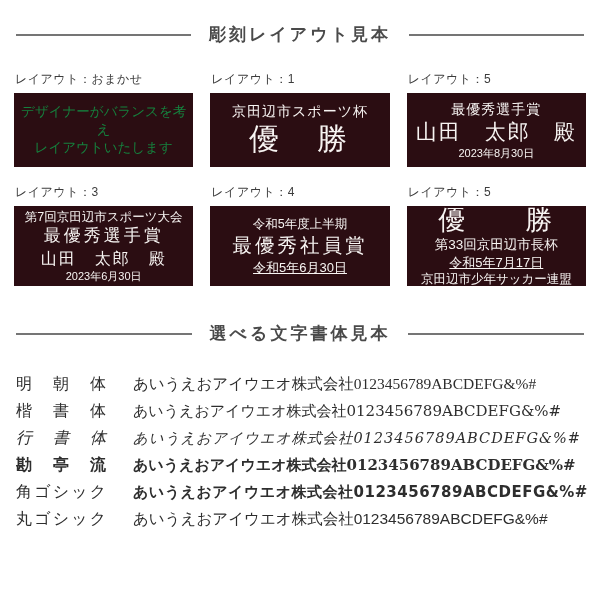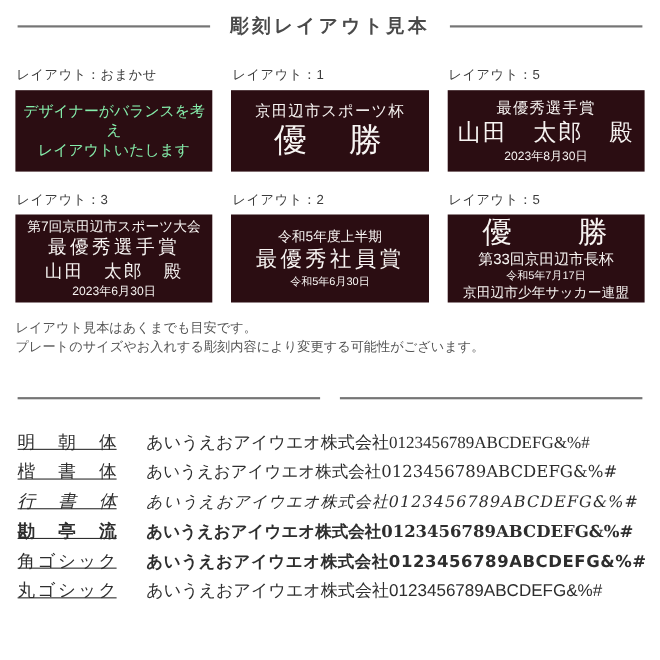--- a/index.html
+++ b/index.html
@@ -3,21 +3,21 @@
 <meta charset="utf-8">
 <style>
   * { margin: 0; padding: 0; box-sizing: border-box; }
   html, body {
     width: 600px; height: 600px;
     background: #ffffff;
     font-family: "Liberation Sans", "DejaVu Sans", sans-serif;
     color: #333;
     overflow: hidden;
   }
-  .page { width: 600px; height: 600px; padding-top: 12px; }
+  .page { width: 600px; height: 600px; padding-top: 23px; }
 
   
   .sec-title {
     display: flex; align-items: center;
     margin: 0 16px;
     gap: 18px;
   }
   .sec-title .rule {
     flex: 1; height: 0;
     border-top: 2px solid #757575;
@@ -44,24 +44,24 @@
     background: #2b0d12;
     color: #f7f4f2;
     display: flex; flex-direction: column;
     align-items: center; justify-content: center;
     text-align: center;
     line-height: 1.32;
     padding: 2px 2px;
   }
   .row1 .plate { height: 74px; }
   .row2 .plate { height: 80px; }
-  .gold { color: #86efac; }
+  .gold { color: #15803d; }
 
   .f11  { font-size: 11px; }
-  .f11b { font-size: 10px; }
+  .f11b { font-size: 13px; text-decoration: underline; }
   .f12  { font-size: 12.5px; text-align: right; }
   .f13  { font-size: 13.5px; }
   .f14  { font-size: 14px; letter-spacing: 1px; }
   .f16  { font-size: 16px; letter-spacing: 2px; }
   .f17  { font-size: 17px; letter-spacing: 3px; }
   .f19  { font-size: 19.5px; letter-spacing: 3px; }
   .f21  { font-size: 21px; letter-spacing: 2px; }
   .f27  { font-size: 27px; letter-spacing: 2px; line-height: 1.2; }
   .f30  { font-size: 30px; letter-spacing: 4px; line-height: 1.25; }
 
@@ -75,21 +75,21 @@
   
   .sec2 { margin-top: 36px; }
   .font-table { margin: 29px 14px 0 16px; }
   .font-row {
     display: flex; align-items: baseline;
     height: 27px;
   }
   .font-name {
     width: 90px; flex: 0 0 90px;
     font-size: 16px; color: #2e2e2e;
-    text-align: justify; text-align-last: justify; text-decoration: underline;
+    text-align: justify; text-align-last: justify;
   }
   .font-sample {
     margin-left: 27px;
     font-size: 15.5px; color: #2e2e2e;
     white-space: nowrap;
   }
   
   .style-mincho .font-sample { font-family: "Liberation Serif", serif; }
   .style-kaisho .font-sample { font-family: "DejaVu Serif", serif; font-size: 15px; }
   .style-gyosho .font-sample { font-family: "DejaVu Serif", serif; font-style: italic; font-size: 14.5px; letter-spacing: 1px; }
@@ -142,47 +142,44 @@
       <div class="label">レイアウト：3</div>
       <div class="plate">
         <div class="f12">第7回京田辺市スポーツ大会</div>
         <div class="f17">最優秀選手賞</div>
         <div class="f16">山田　太郎　殿</div>
         <div class="f11">2023年6月30日</div>
       </div>
     </div>
 
     <div class="card row2">
-      <div class="label">レイアウト：2</div>
+      <div class="label">レイアウト：4</div>
       <div class="plate">
         <div class="f12">令和5年度上半期</div>
         <div class="f19">最優秀社員賞</div>
         <div class="f11b">令和5年6月30日</div>
       </div>
     </div>
 
     <div class="card row2">
       <div class="label">レイアウト：5</div>
       <div class="plate">
         <div class="f27">優　　勝</div>
         <div class="f13">第33回京田辺市長杯</div>
         <div class="f11b">令和5年7月17日</div>
         <div class="f12">京田辺市少年サッカー連盟</div>
       </div>
     </div>
 
   </div>
 
-  <div class="notes">
-    <div>レイアウト見本はあくまでも目安です。</div>
-    <div>プレートのサイズやお入れする彫刻内容により変更する可能性がございます。</div>
-  </div>
 
   <div class="sec-title sec2">
     <span class="rule"></span>
+    <span class="t">選べる文字書体見本</span>
     <span class="rule"></span>
   </div>
 
   <div class="font-table">
     <div class="font-row style-mincho">
       <div class="font-name">明朝体</div>
       <div class="font-sample">あいうえおアイウエオ株式会社0123456789ABCDEFG&amp;%#</div>
     </div>
     <div class="font-row style-kaisho">
       <div class="font-name">楷書体</div>

